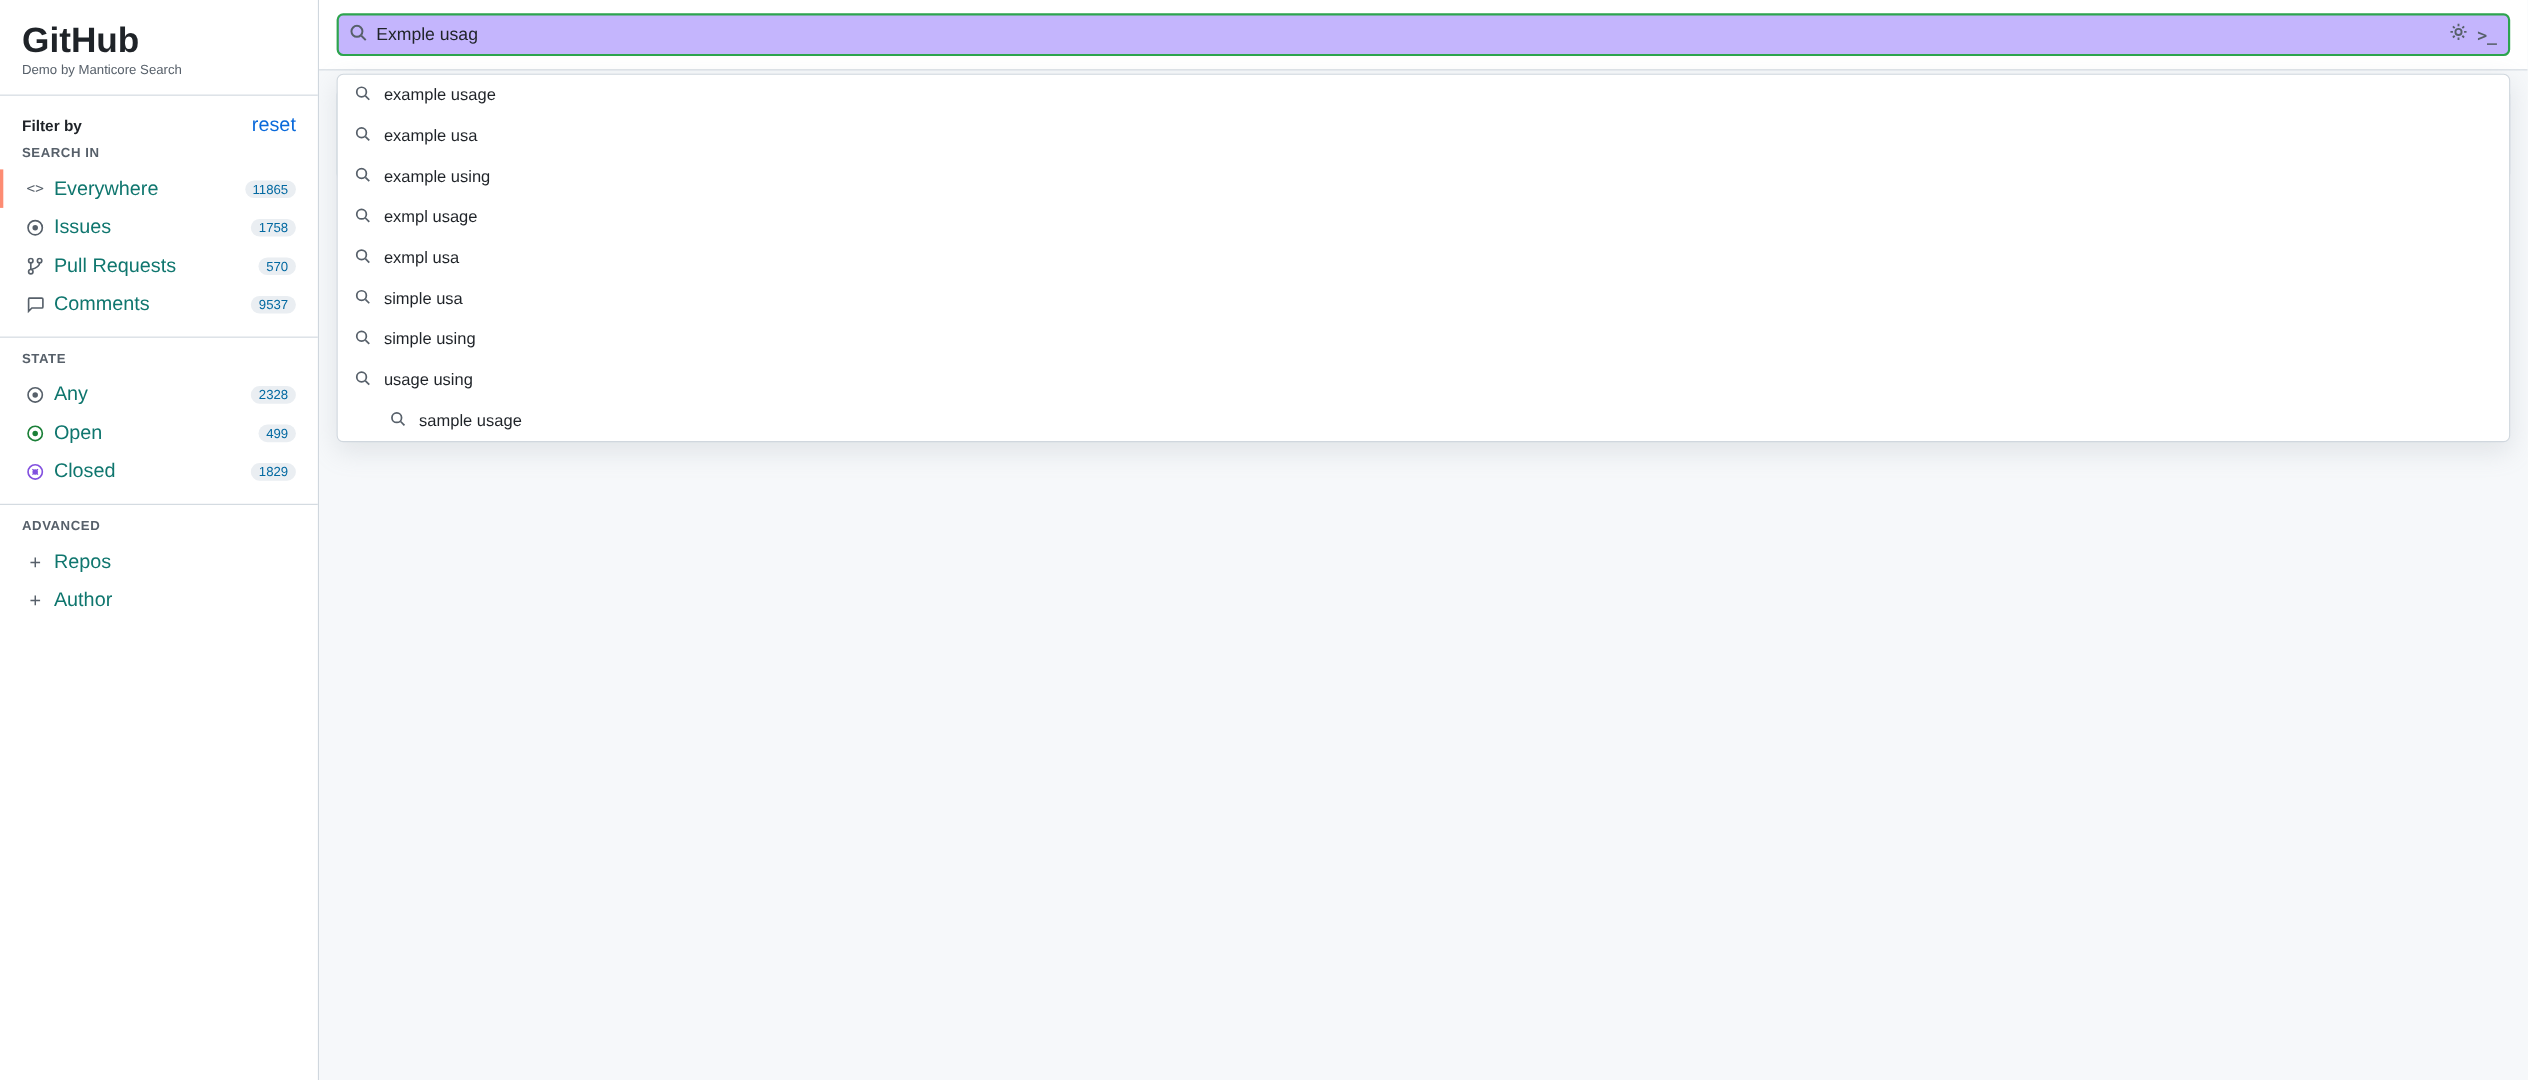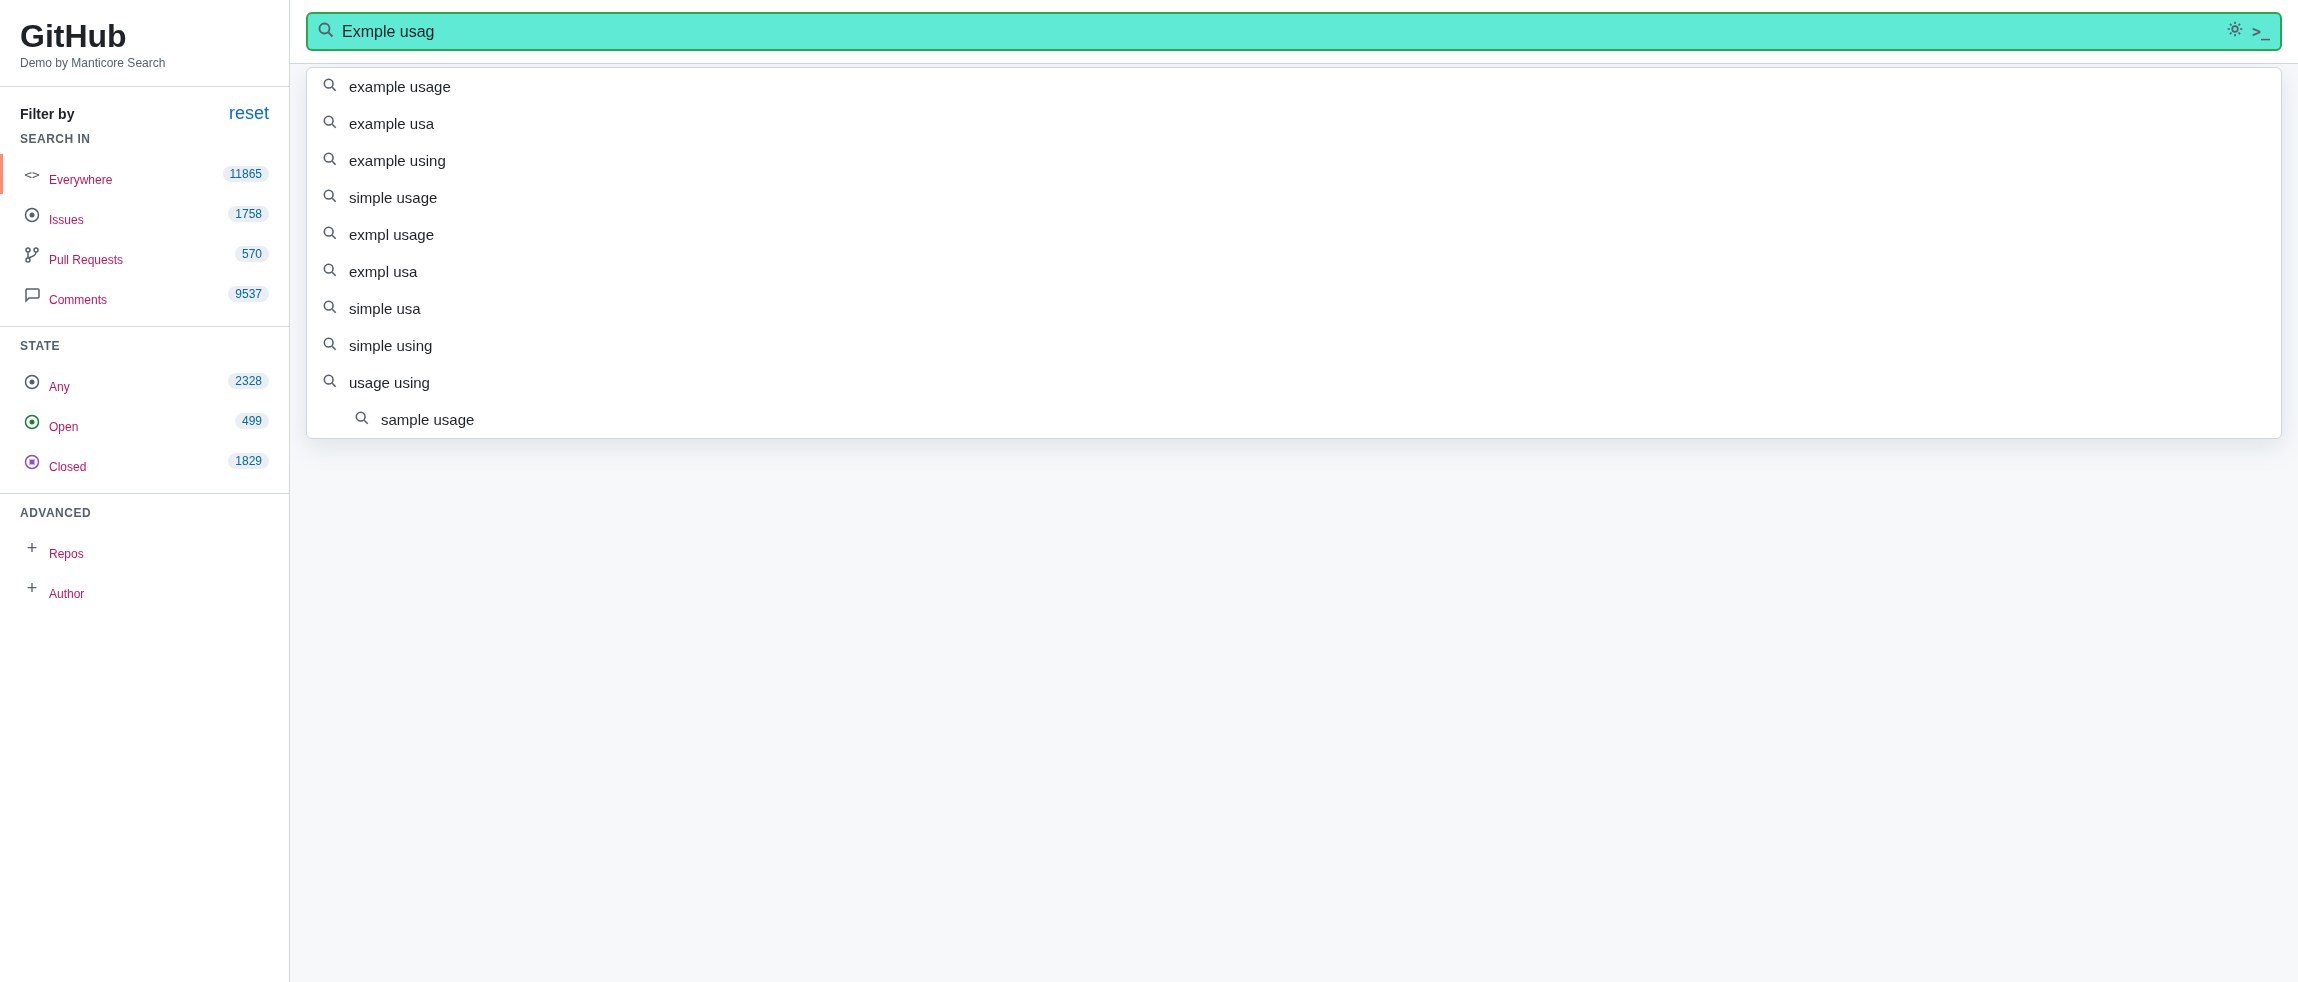--- a/index.html
+++ b/index.html
@@ -97,23 +97,22 @@
     }
 
     .sidebar-item-icon {
       color: #57606a;
       font-size: 15px;
       width: 18px;
       text-align: center;
     }
 
     .sidebar-item-label {
-      font-size: 12px;
-      color: #be185d;
-      margin-top: 12px;
+      font-size: 18px;
+      color: #0f766e;
     }
 
     .sidebar-item-count {
       background: #eaeef2;
       color: #0369a1;
       font-size: 12px;
       font-weight: 400;
       padding: 1px 7px;
       border-radius: 20px;
     }
@@ -161,21 +160,21 @@
       position: relative;
       z-index: 100;
     }
 
     .search-bar-wrapper {
       position: relative;
       display: flex;
       align-items: center;
       border: 2px solid #2da44e;
       border-radius: 6px;
-      background: #5eead4;
+      background: #c4b5fd;
       padding: 6px 10px;
     }
 
     .search-icon-left {
       color: #57606a;
       margin-right: 8px;
       font-size: 15px;
     }
 
     .search-input {
@@ -482,29 +481,20 @@
         </span>
         <span class="autocomplete-text">example using</span>
       </div>
       <div class="autocomplete-item">
         <span class="autocomplete-search-icon">
           <svg width="14" height="14" viewBox="0 0 16 16" fill="none" stroke="#57606a" stroke-width="1.8">
             <circle cx="6.5" cy="6.5" r="5"></circle>
             <line x1="10.5" y1="10.5" x2="14.5" y2="14.5"></line>
           </svg>
         </span>
-        <span class="autocomplete-text">simple usage</span>
-      </div>
-      <div class="autocomplete-item">
-        <span class="autocomplete-search-icon">
-          <svg width="14" height="14" viewBox="0 0 16 16" fill="none" stroke="#57606a" stroke-width="1.8">
-            <circle cx="6.5" cy="6.5" r="5"></circle>
-            <line x1="10.5" y1="10.5" x2="14.5" y2="14.5"></line>
-          </svg>
-        </span>
         <span class="autocomplete-text">exmpl usage</span>
       </div>
       <div class="autocomplete-item">
         <span class="autocomplete-search-icon">
           <svg width="14" height="14" viewBox="0 0 16 16" fill="none" stroke="#57606a" stroke-width="1.8">
             <circle cx="6.5" cy="6.5" r="5"></circle>
             <line x1="10.5" y1="10.5" x2="14.5" y2="14.5"></line>
           </svg>
         </span>
         <span class="autocomplete-text">exmpl usa</span>

